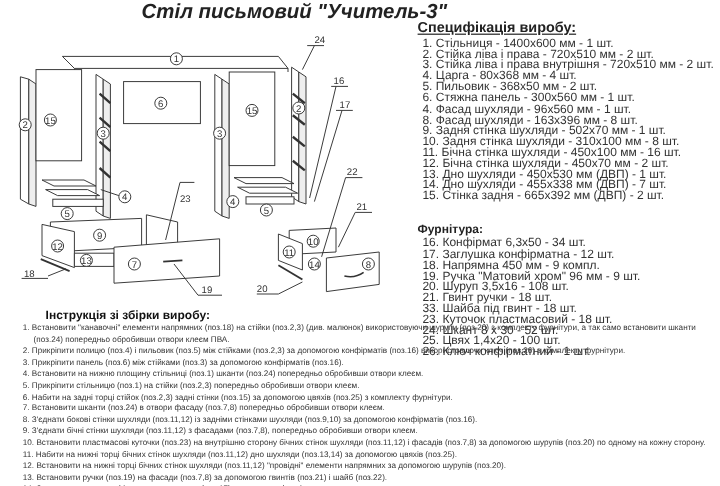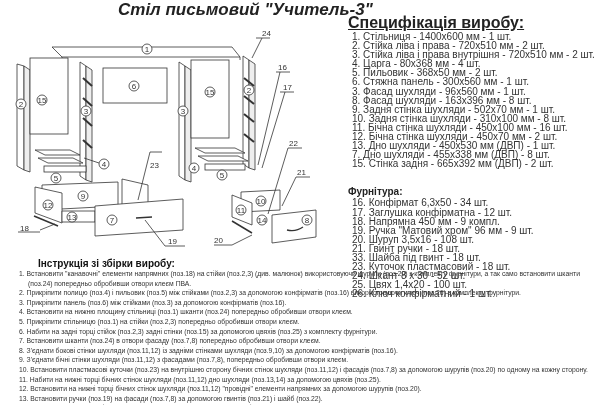--- a/index.html
+++ b/index.html
@@ -1,20 +1,20 @@
 <!DOCTYPE html>
 <html><head>
 <meta charset="utf-8">
 <style>
   * { box-sizing: border-box; margin: 0; padding: 0; }
   body { width: 600px; height: 405px; background: #ffffff; font-family: "Liberation Sans", sans-serif; color: #222; position: relative; overflow: hidden; }
   .title { position: absolute; left: 118px; top: 0px; font-size: 17px; font-weight: bold; font-style: italic; color: #222; }
   .drawing { position: absolute; left: 0; top: 28px; width: 340px; height: 226px; }
   .spec { position: absolute; left: 348px; top: 14px; width: 252px; }
-  .spec-title { font-size: 16px; font-weight: bold; text-decoration: underline; color: #222; line-height: 18px; }
+  .spec-title { font-size: 12px; font-weight: bold; text-decoration: underline; color: #222; line-height: 18px; }
   .spec-sub { font-size: 10px; font-weight: bold; color: #222; margin-top: 1px; line-height: 12px; }
   .spec-list { list-style: none; font-size: 10px; line-height: 9.1px; color: #333; padding-left: 4px; }
   .fur-sub { margin-top: 18px; }
   .instr { position: absolute; left: 2px; top: 258px; width: 598px; }
   .instr-title { font-size: 10px; font-weight: bold; color: #111; line-height: 11px; margin-left: 36px; }
   .instr-list { list-style: none; font-size: 6.8px; line-height: 9.6px; color: #333; padding-left: 17px; }
   .instr-list li { padding-left: 9px; text-indent: -9px; }
   svg text { font-family: "Liberation Sans", sans-serif; }
 </style>
 </head>
@@ -174,28 +174,28 @@
 
 <div class="spec">
   <div class="spec-title">Специфікація виробу:</div>
   <ul class="spec-list">
     <li>1. Стільниця - 1400х600 мм - 1 шт.</li>
     <li>2. Стійка ліва і права - 720х510 мм - 2 шт.</li>
     <li>3. Стійка ліва і права внутрішня - 720х510 мм - 2 шт.</li>
     <li>4. Царга - 80х368 мм - 4 шт.</li>
     <li>5. Пильовик - 368х50 мм - 2 шт.</li>
     <li>6. Стяжна панель - 300х560 мм - 1 шт.</li>
-    <li>3. Фасад шухляди - 96х560 мм - 1 шт.</li>
+    <li>4. Фасад шухляди - 96х560 мм - 1 шт.</li>
     <li>8. Фасад шухляди - 163х396 мм - 8 шт.</li>
     <li>9. Задня стінка шухляди - 502х70 мм - 1 шт.</li>
     <li>10. Задня стінка шухляди - 310х100 мм - 8 шт.</li>
     <li>11. Бічна стінка шухляди - 450х100 мм - 16 шт.</li>
     <li>12. Бічна стінка шухляди - 450х70 мм - 2 шт.</li>
     <li>13. Дно шухляди - 450х530 мм (ДВП) - 1 шт.</li>
-    <li>7. Дно шухляди - 455х338 мм (ДВП) - 8 шт.</li>
+    <li>14. Дно шухляди - 455х338 мм (ДВП) - 7 шт.</li>
     <li>15. Стінка задня - 665х392 мм (ДВП) - 2 шт.</li>
   </ul>
   <div class="spec-sub fur-sub">Фурнітура:</div>
   <ul class="spec-list">
     <li>16. Конфірмат 6,3х50 - 34 шт.</li>
     <li>17. Заглушка конфірматна - 12 шт.</li>
     <li>18. Напрямна 450 мм - 9 компл.</li>
     <li>19. Ручка "Матовий хром" 96 мм - 9 шт.</li>
     <li>20. Шуруп 3,5х16 - 108 шт.</li>
     <li>21. Гвинт ручки - 18 шт.</li>

